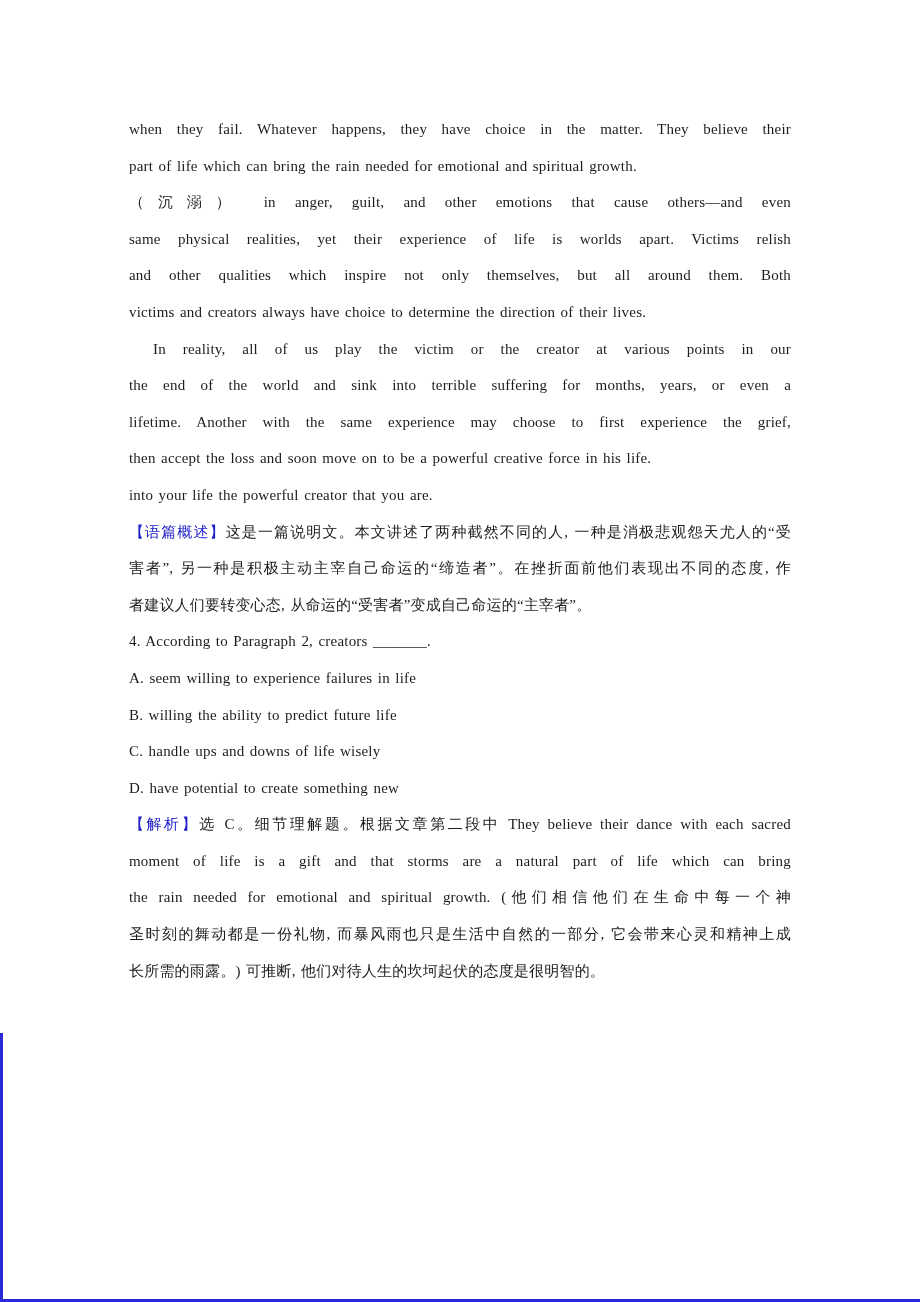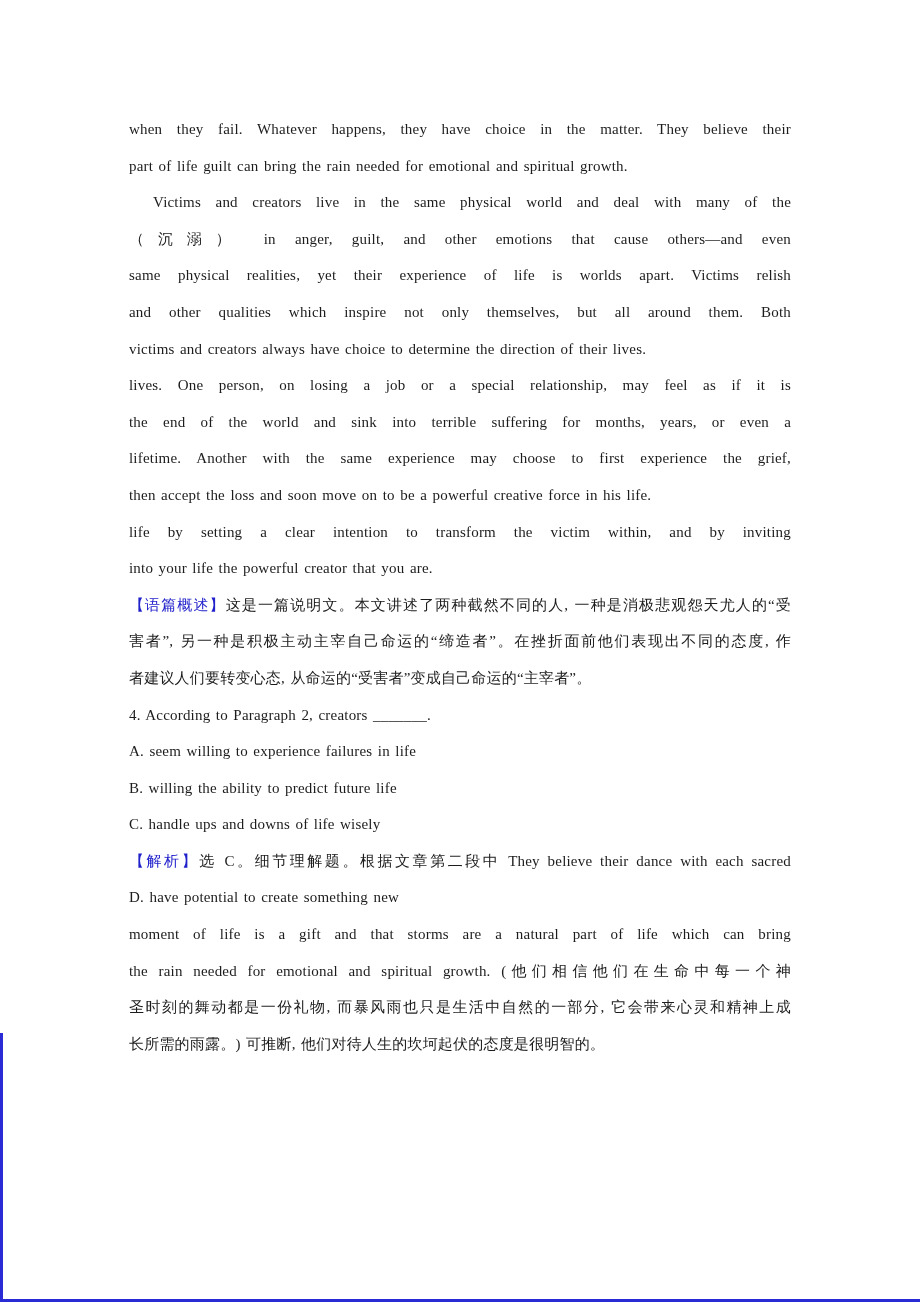--- a/index.html
+++ b/index.html
@@ -42,41 +42,39 @@
     left: 0; top: 1299px;
     width: 920px; height: 3px;
     background: #2b2bd5;
   }
 </style>
 </head>
 <body>
 
 <div class="doc">
     <div class="line j">when they fail. Whatever happens, they have choice in the matter. They believe their</div>
-    <div class="line left">part of life guilt can bring the rain needed for emotional and spiritual growth.</div>
-    <div class="line j indent">Victims and creators live in the same physical world and deal with many of the</div>
+    <div class="line left">part of life which can bring the rain needed for emotional and spiritual growth.</div>
     <div class="line j">（沉溺） in anger, guilt, and other emotions that cause others—and even</div>
     <div class="line j">same physical realities, yet their experience of life is worlds apart. Victims relish</div>
     <div class="line j">and other qualities which inspire not only themselves, but all around them. Both</div>
     <div class="line left">victims and creators always have choice to determine the direction of their lives.</div>
-    <div class="line j">lives. One person, on losing a job or a special relationship, may feel as if it is</div>
+    <div class="line j indent">In reality, all of us play the victim or the creator at various points in our</div>
     <div class="line j">the end of the world and sink into terrible suffering for months, years, or even a</div>
     <div class="line j">lifetime. Another with the same experience may choose to first experience the grief,</div>
     <div class="line left">then accept the loss and soon move on to be a powerful creative force in his life.</div>
-    <div class="line j">life by setting a clear intention to transform the victim within, and by inviting</div>
     <div class="line left">into your life the powerful creator that you are.</div>
     <div class="line j"><span class="label-blue">【语篇概述】</span>这是一篇说明文。本文讲述了两种截然不同的人, 一种是消极悲观怨天尤人的“受</div>
     <div class="line j">害者”, 另一种是积极主动主宰自己命运的“缔造者”。在挫折面前他们表现出不同的态度, 作</div>
     <div class="line left">者建议人们要转变心态, 从命运的“受害者”变成自己命运的“主宰者”。</div>
     <div class="line left">4. According to Paragraph 2, creators _______.</div>
     <div class="line left">A. seem willing to experience failures in life</div>
     <div class="line left">B. willing the ability to predict future life</div>
     <div class="line left">C. handle ups and downs of life wisely</div>
+    <div class="line left">D. have potential to create something new</div>
     <div class="line j"><span class="label-blue">【解析】</span>选 C。细节理解题。根据文章第二段中 They believe their dance with each sacred</div>
-    <div class="line left">D. have potential to create something new</div>
     <div class="line j">moment of life is a gift and that storms are a natural part of life which can bring</div>
     <div class="line j">the rain needed for emotional and spiritual growth. (他们相信他们在生命中每一个神</div>
     <div class="line j">圣时刻的舞动都是一份礼物, 而暴风雨也只是生活中自然的一部分, 它会带来心灵和精神上成</div>
     <div class="line left">长所需的雨露。) 可推断, 他们对待人生的坎坷起伏的态度是很明智的。</div>
   </div>
 
 <div class="border-v"></div>
 <div class="border-h"></div>
 
 </body></html>

